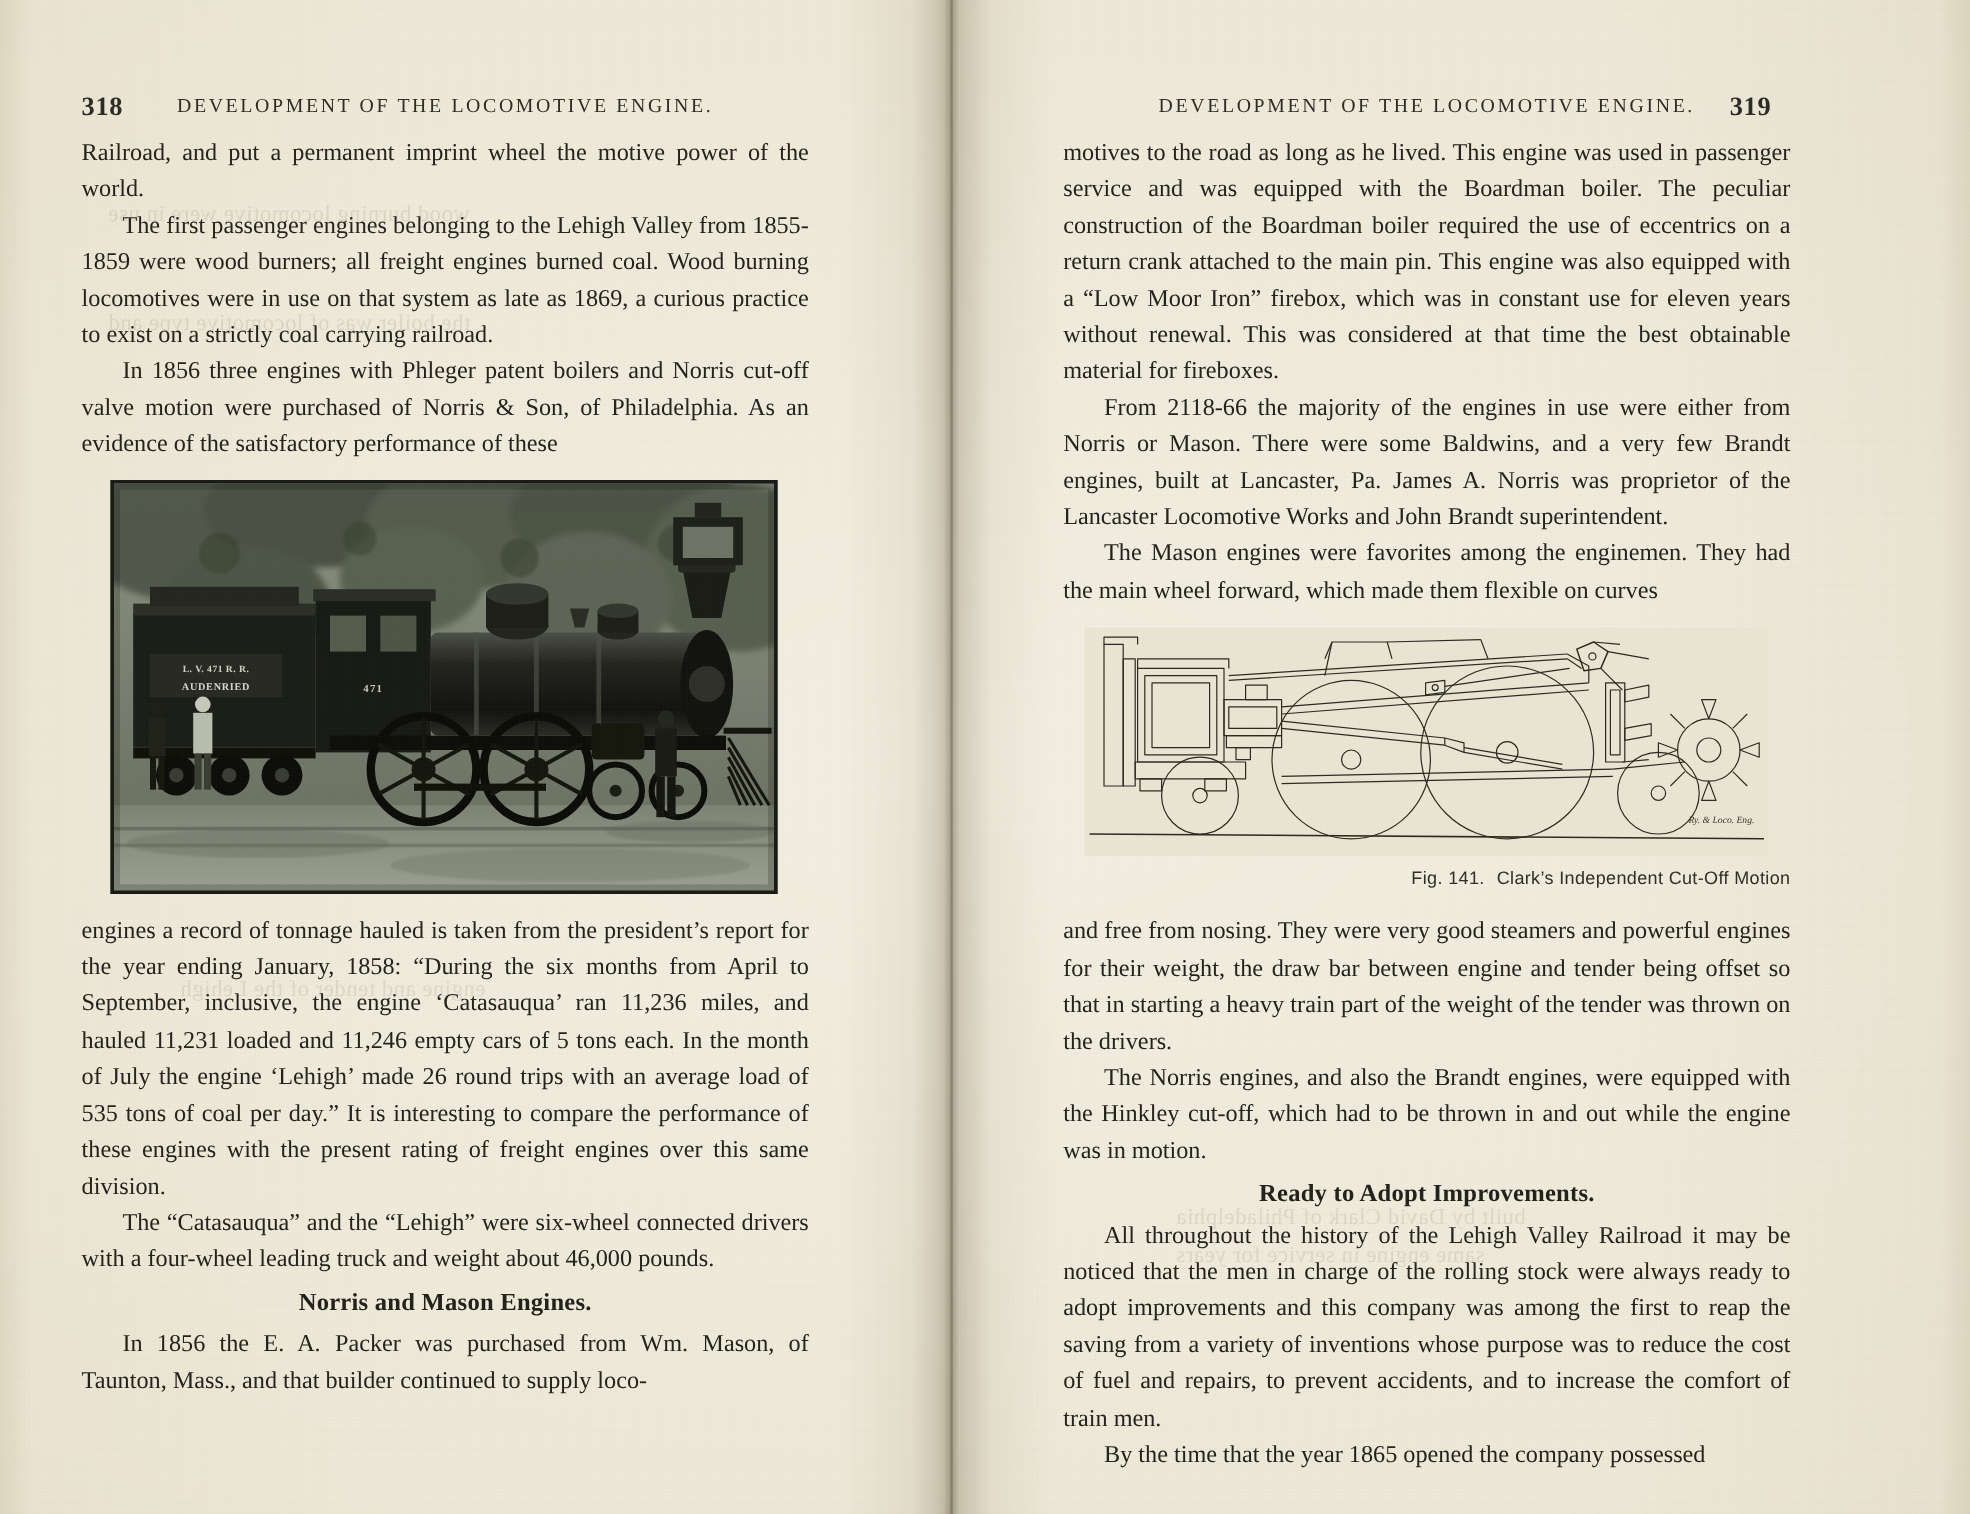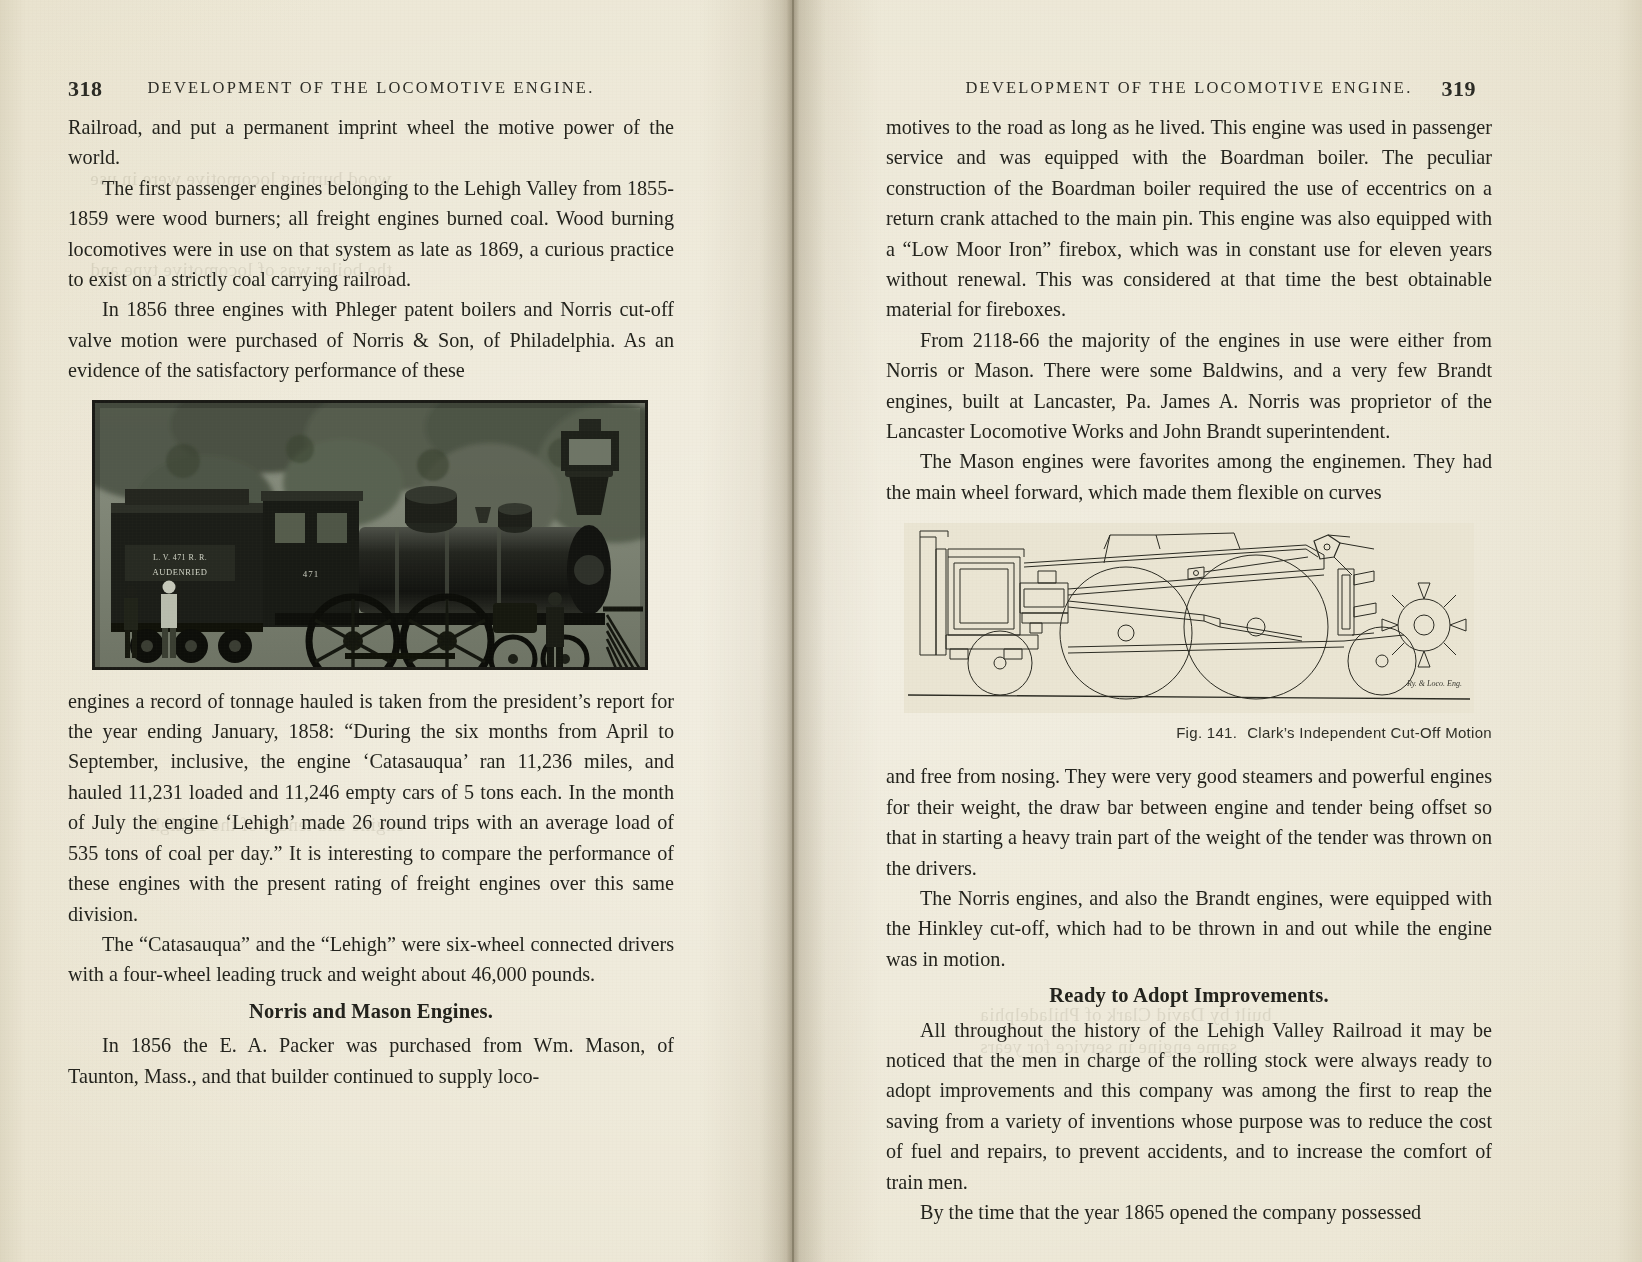--- a/index.html
+++ b/index.html
@@ -129,26 +129,27 @@
   }
   .fig-caption .figno { margin-right: 10px; }
 
   
   #fig140-wrap {
     margin: 14px 0 0 24px;
     width: 556px;
   }
   #fig140-frame {
     width: 556px;
-    height: 270px;
+    height: 345px;
     border: 3px solid #1a1a16;
     box-sizing: border-box;
     position: relative;
     overflow: hidden;
     background: #7d8476;
+    font-weight: bold;
   }
   
   #fig141-wrap {
     margin: 16px 0 0 0;
     width: 606px;
   }
   #fig141-frame {
     width: 570px;
     height: 190px;
     margin: 0 auto;

